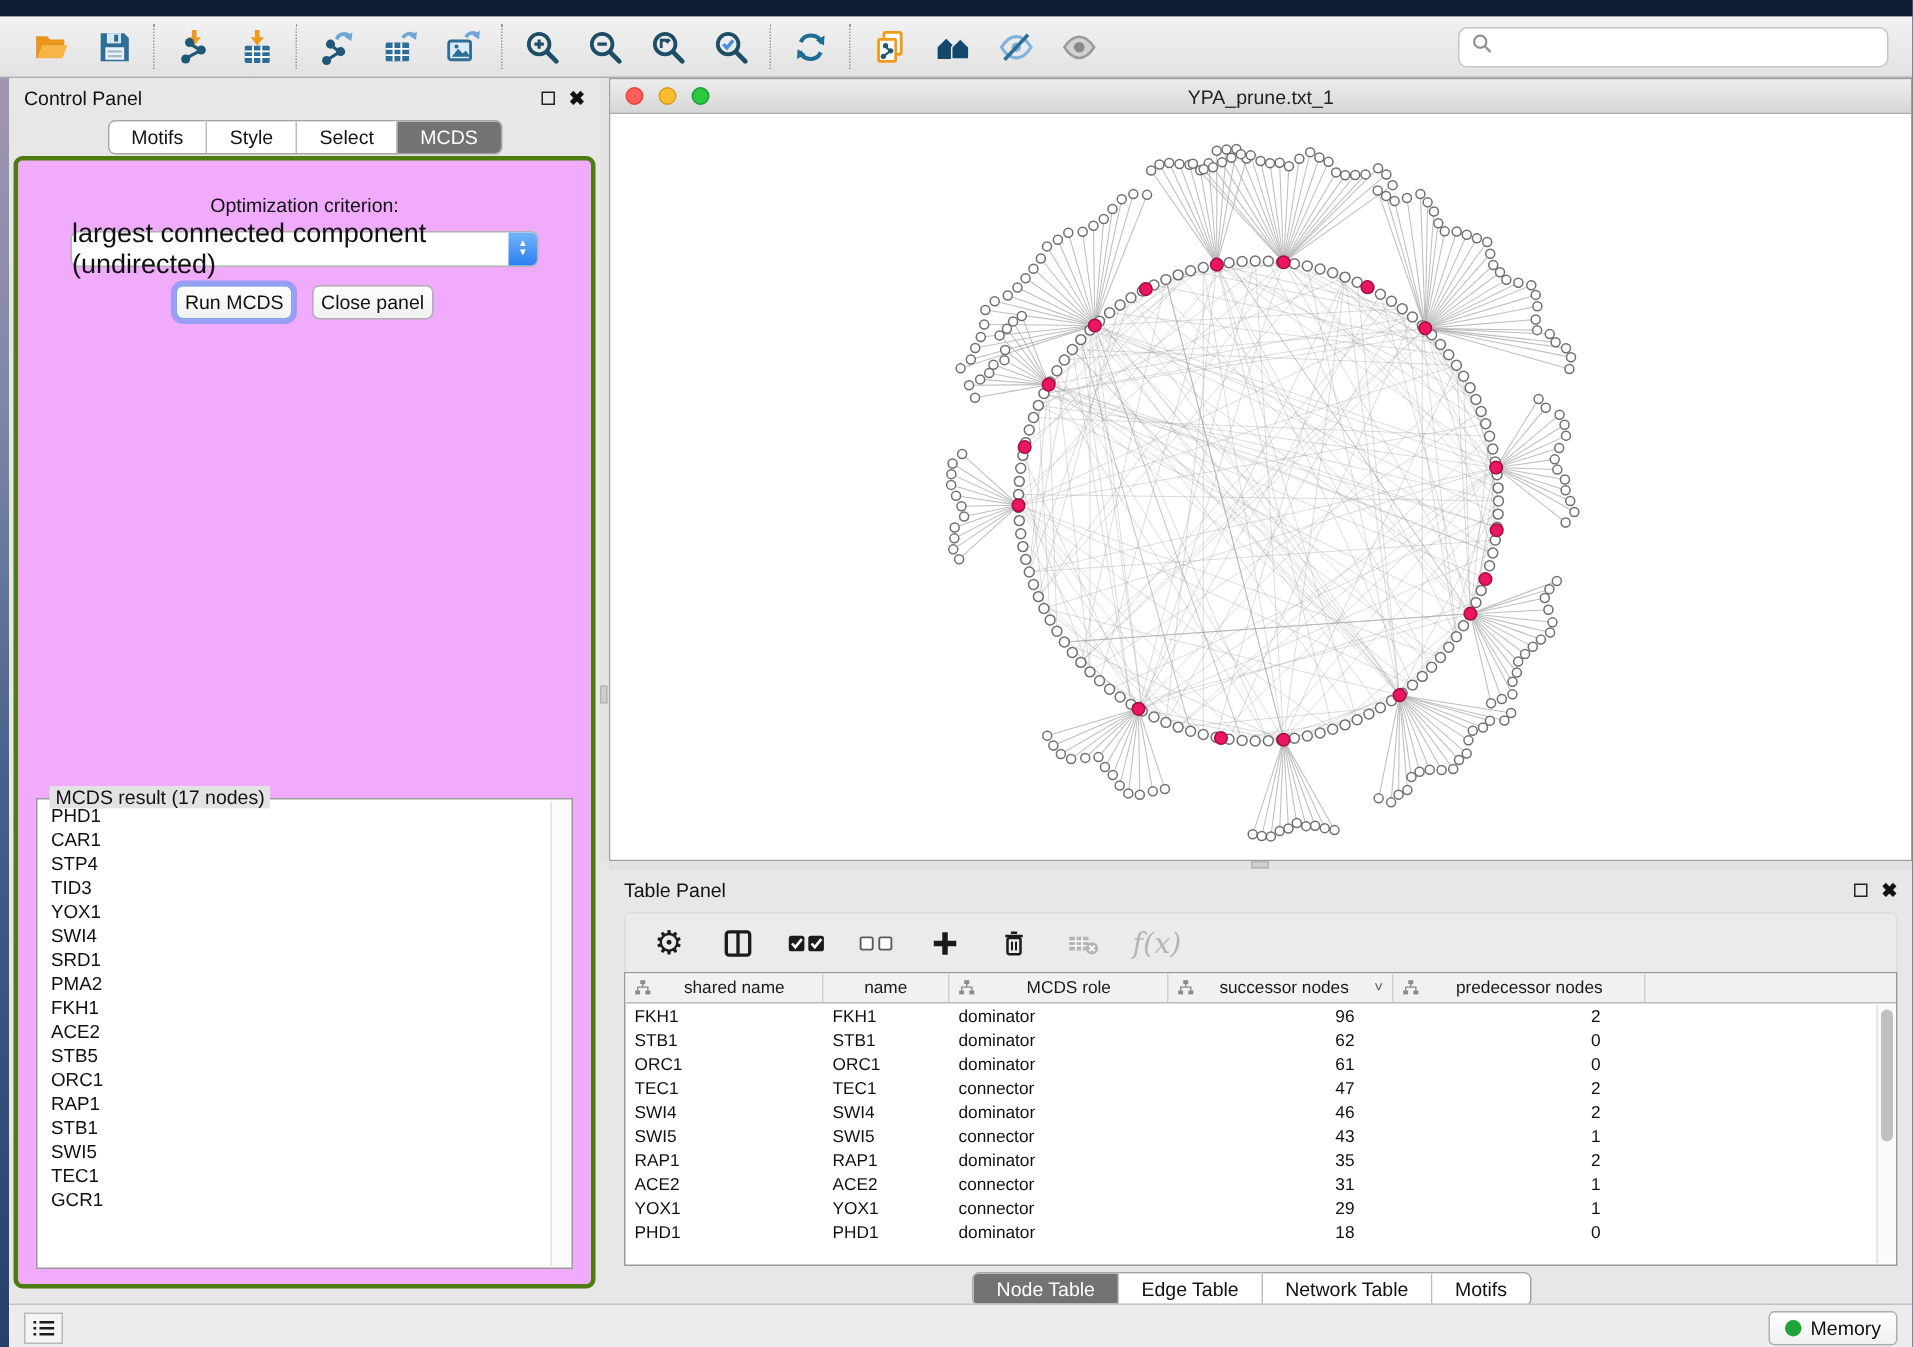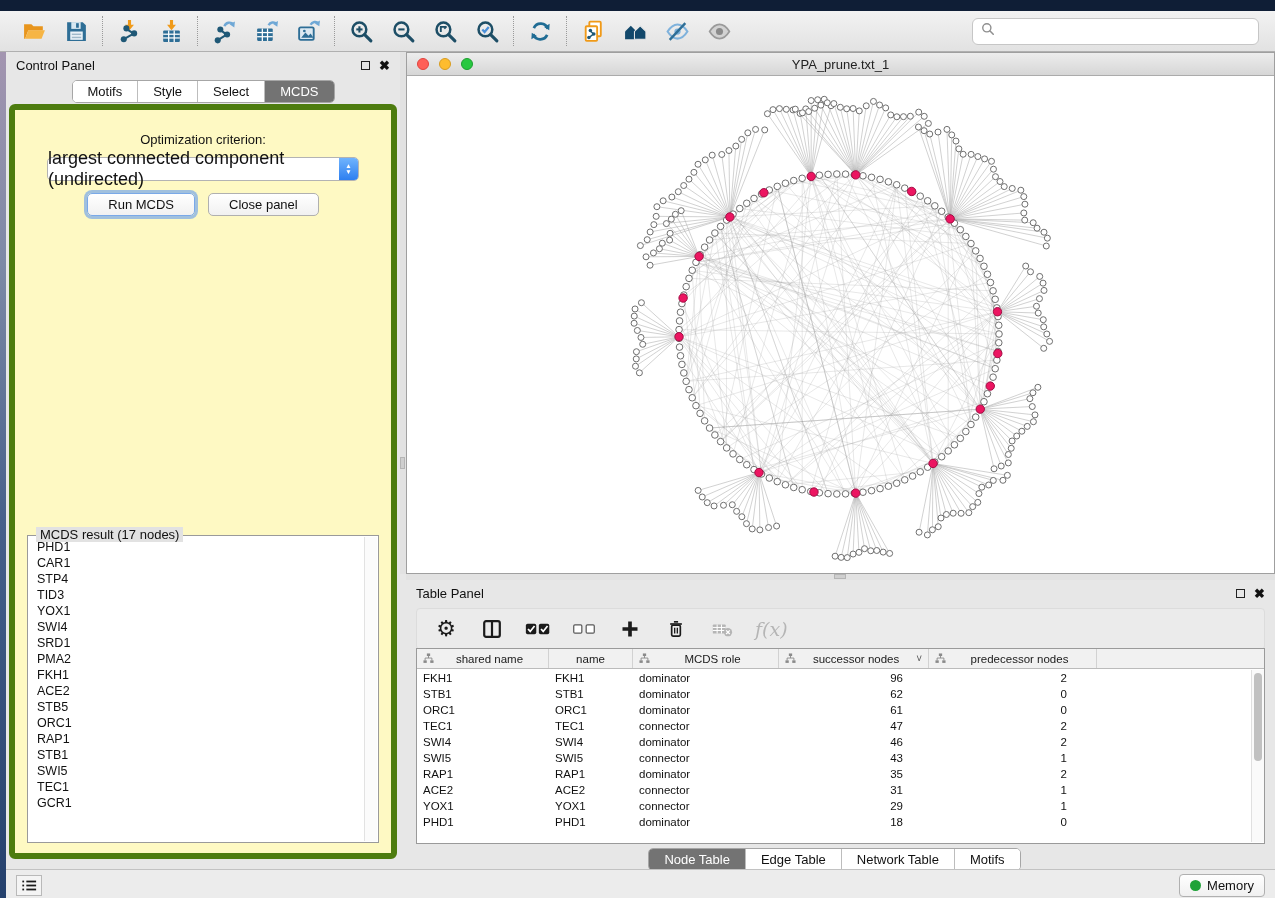--- a/index.html
+++ b/index.html
@@ -28,31 +28,31 @@
   .control-panel{position:absolute;left:6px;top:41px;width:394px;height:817px;background:#e7e7e7;}
   .panel-header{height:26px;display:flex;align-items:center;padding:0 10px;font-size:13px;color:#111;}
   .panel-header .win-btns{margin-left:auto;display:flex;align-items:center;gap:9px;}
   .float-btn{width:9px;height:9px;border:1.5px solid #222;display:inline-block;cursor:pointer;}
   .close-btn{font-size:13px;font-weight:bold;color:#111;cursor:pointer;line-height:9px;}
   .tabs-row{display:flex;justify-content:center;margin-top:2px;}
   .seg{display:inline-flex;background:#fff;border:1px solid #a6a6a6;border-radius:5px;overflow:hidden;}
   .seg-item{padding:3px 15px;font-size:13px;color:#111;background:#fff;border-right:1px solid #bdbdbd;cursor:pointer;white-space:nowrap;}
   .seg-item:last-child{border-right:none;}
   .seg-item.active{background:#737373;color:#fff;}
-  .cp-inner{position:absolute;left:3px;right:3px;top:52px;bottom:10px;background:#fef9c3;
-    border:6px solid #4d7c0f;border-radius:6px;}
+  .cp-inner{position:absolute;left:3px;right:3px;top:52px;bottom:10px;background:#f0abfc;
+    border:3px solid #4d7c0f;border-radius:6px;}
   .opt-label{text-align:center;font-size:13px;color:#111;margin-top:22px;}
   .dropdown{margin:10px auto 0;width:312px;height:24px;background:#fff;border:1px solid #b3b3b3;
     border-radius:5px;display:flex;align-items:stretch;cursor:pointer;}
   .dd-value{flex:1;display:flex;align-items:center;justify-content:center;font-size:18px;color:#111;}
   .dd-stepper{width:19px;border-radius:0 4px 4px 0;background:linear-gradient(#70b4fd,#2d7ff0);
     color:#fff;display:flex;flex-direction:column;align-items:center;justify-content:center;font-size:6.5px;line-height:6px;}
   .btn-row{display:flex;justify-content:center;gap:13px;margin-top:12px;}
   .btn{background:linear-gradient(#ffffff,#f1f1f1);border:1px solid #b0b0b0;border-radius:5px;
-    padding:3px 20px;font-size:13px;color:#111;cursor:pointer;}
+    padding:3px 5px;font-size:13px;color:#111;cursor:pointer;}
   .btn.focus{box-shadow:0 0 0 3px rgba(82,146,244,.55);border-color:#7aa9e8;}
   .groupbox{position:absolute;left:12px;right:12px;top:425px;bottom:10px;border:1px solid #9a9a9a;background:#fff;}
   .groupbox .legend{position:absolute;top:-9px;left:8px;background:#e2e2e2;padding:0 4px;font-size:13px;color:#111;}
   .result-list{position:absolute;inset:3px 15px 3px 3px;overflow:hidden;}
   .list-item{font-size:12.5px;color:#111;line-height:16px;padding-left:6px;cursor:default;}
   .list-track{position:absolute;top:1px;bottom:1px;right:1px;width:13px;background:#fbfbfb;border-left:1px solid #e2e2e2;}
 
   
   .v-splitter{position:absolute;left:400px;top:41px;width:6px;height:522px;background:#e2e2e2;cursor:col-resize;}
   .v-splitter .grip{position:absolute;left:0px;top:405px;width:5px;height:12px;background:#cfcfcf;border:1px solid #b5b5b5;}

